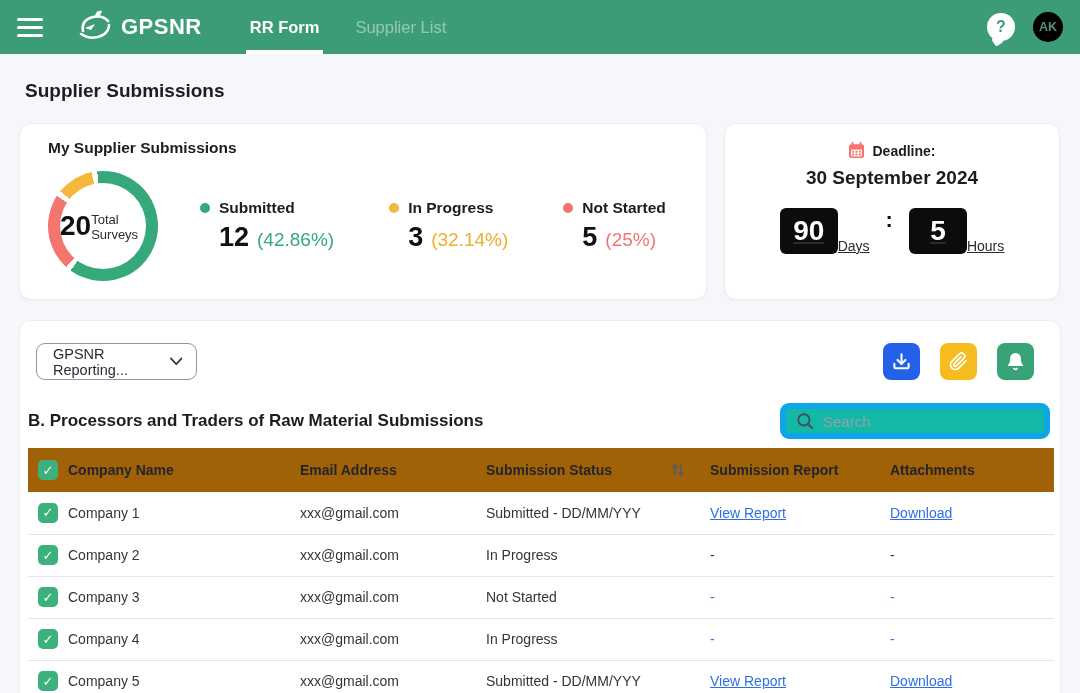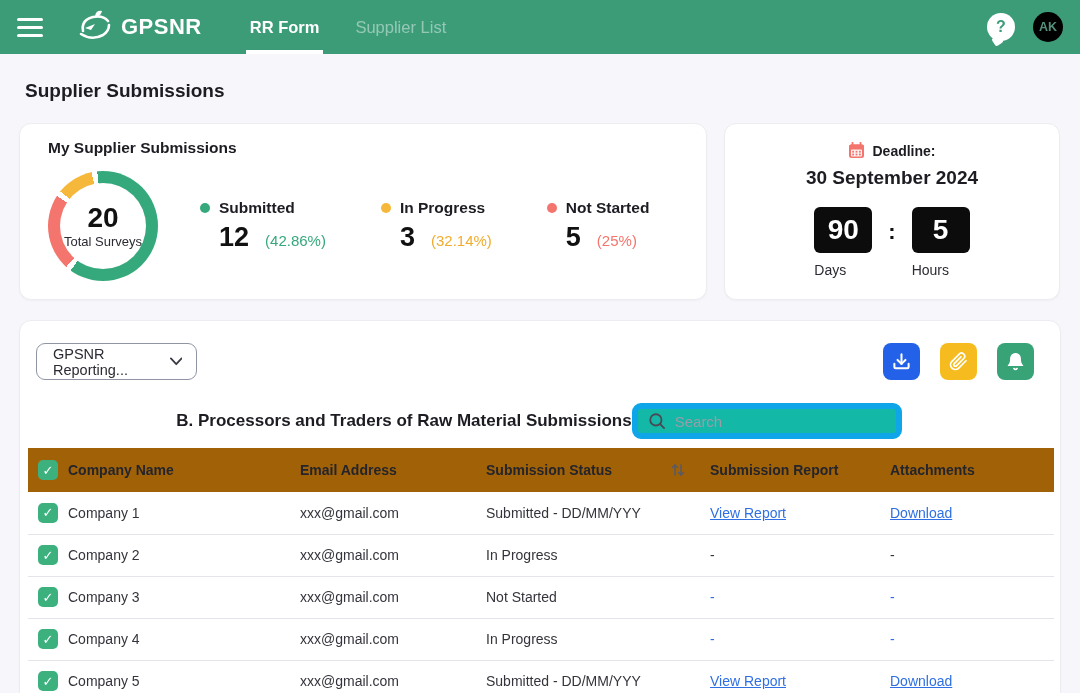--- a/index.html
+++ b/index.html
@@ -26,49 +26,49 @@
   main { padding:0 19px; }
   .page-title { font-size:19px; font-weight:bold; color:#1c1c22; margin:26px 0 21px 6px; }
   .cards-row { display:flex; gap:17px; }
   .card { background:#fff; border:1px solid #ececf2; border-radius:12px; box-shadow:0 1px 2px rgba(30,30,60,.04); }
 
   
   .summary-card { width:688px; height:177px; padding:15px 28px; }
   .summary-card h2 { font-size:15.5px; font-weight:bold; color:#1c1c22; }
   .summary-body { display:flex; align-items:center; margin-top:14px; }
   .donut { width:110px; height:110px; border-radius:50%; position:relative; flex:0 0 auto; }
-  .donut-hole { position:absolute; inset:12px; background:#fff; border-radius:50%; display:flex; flex-direction:column; align-items:center; justify-content:center; }
+  .donut-hole { position:absolute; inset:12px; background:#fff; border-radius:50%; display:flex; align-items:center; justify-content:center; }
   .donut-total { font-size:28px; font-weight:bold; color:#111; line-height:1; }
   .donut-total-label { font-size:13px; color:#2b2b33; margin-top:2px; }
   .legend { display:flex; margin-left:42px; gap:55px; }
   .legend-item { min-width:110px; }
   .legend-head { display:flex; align-items:center; gap:9px; }
   .legend-dot { width:10px; height:10px; border-radius:50%; }
   .legend-label { font-size:15.5px; font-weight:bold; color:#1c1c22; }
   .legend-value-row { margin:6px 0 0 19px; display:flex; align-items:baseline; gap:8px; }
   .legend-value { font-size:27px; font-weight:bold; color:#111; line-height:1.1; }
-  .legend-pct { font-size:15px;margin-left:8px; }
+  .legend-pct { font-size:19px; }
 
   
   .deadline-card { width:336px; height:177px; padding:18px 12px; display:flex; flex-direction:column; align-items:center; }
   .deadline-top { display:flex; align-items:center; gap:7px; font-size:14px; font-weight:600; color:#1c1c22; }
   .deadline-date { font-size:19px; font-weight:bold; color:#1c1c22; margin-top:8px; }
   .countdown { display:flex; align-items:center; gap:16px; margin-top:18px; }
-  .count-unit { display:flex; flex-direction:column; align-items:flex-start; }
+  .count-unit { display:flex; flex-direction:row; align-items:flex-end;text-decoration:underline; }
   .count-box { width:58px; height:46px; background:#0c0c0c; border-radius:6px; color:#fff; font-size:28px; font-weight:bold; display:flex; align-items:center; justify-content:center; }
   .count-label { font-size:14px; color:#2b2b33; margin-top:9px; }
   .count-colon { font-size:22px; font-weight:bold; color:#111; margin-bottom:22px; }
 
   
   .table-card { margin-top:20px; height:400px; padding-top:22px; }
   .toolbar { display:flex; justify-content:space-between; align-items:center; padding:0 16px; }
   .dropdown { width:161px; height:37px; border:1px solid #8f95a3; border-radius:9px; display:flex; align-items:center; justify-content:space-between; padding:0 14px 0 16px; font-size:14.5px; color:#2b2b33; cursor:pointer; background:#fff; }
   .toolbar-buttons { display:flex; gap:20px; margin-right:10px; }
   .icon-btn { width:37px; height:37px; border:none; border-radius:8px; display:flex; align-items:center; justify-content:center; cursor:pointer; }
-  .section-head { display:flex; justify-content:center; align-items:center; padding:0 16px 0 8px; margin-top:23px; }
+  .section-head { display:flex; justify-content:space-between; align-items:center; padding:0 16px 0 8px; margin-top:23px; }
   .section-head h3 { font-size:17px; font-weight:bold; color:#1c1c22; }
   .search-box { width:270px; height:36px; border:6px solid #0ea5e9; border-radius:9px; display:flex; align-items:center; padding:0 10px; gap:9px; background:#14b8a6; margin-right:-6px; }
   .search-box input { border:none; outline:none; flex:1; font-size:15px; color:#2b2b33; font-family:inherit; background:transparent; }
   .search-box input::placeholder { color:#9a9da8; }
 
   table { border-collapse:collapse; width:1026px; margin:9px 0 0 8px; table-layout:fixed; }
   thead tr { background:#a16207;padding-left:25px; }
   th { text-align:left; font-size:14px; font-weight:600; color:#24242c; height:44px; padding:0; }
   td { font-size:14px; color:#34343c; height:42px; padding:0; border-bottom:1px solid #e4e4ea; }
   .col-check { width:40px; } .col-company { width:232px; } .col-email { width:186px; }

